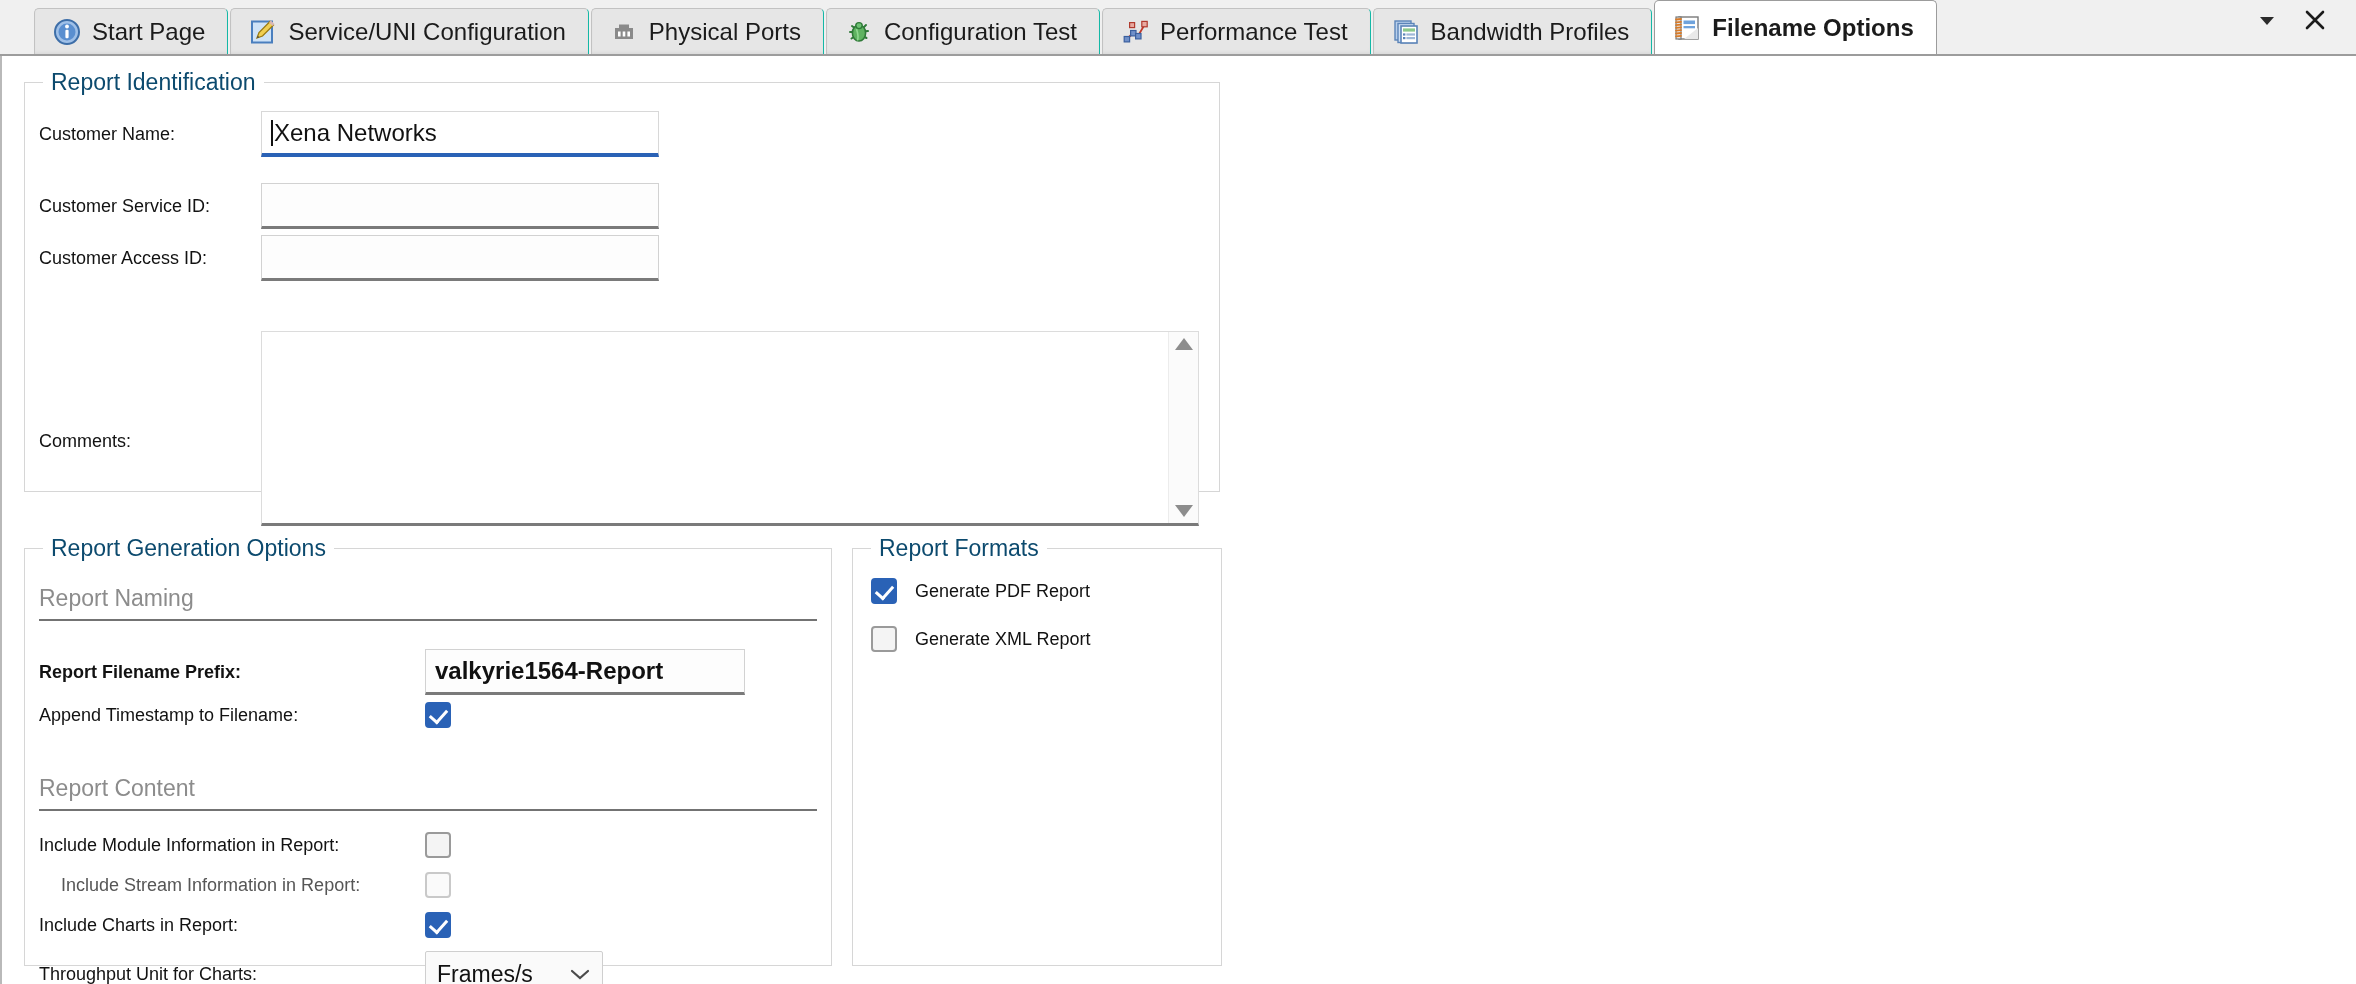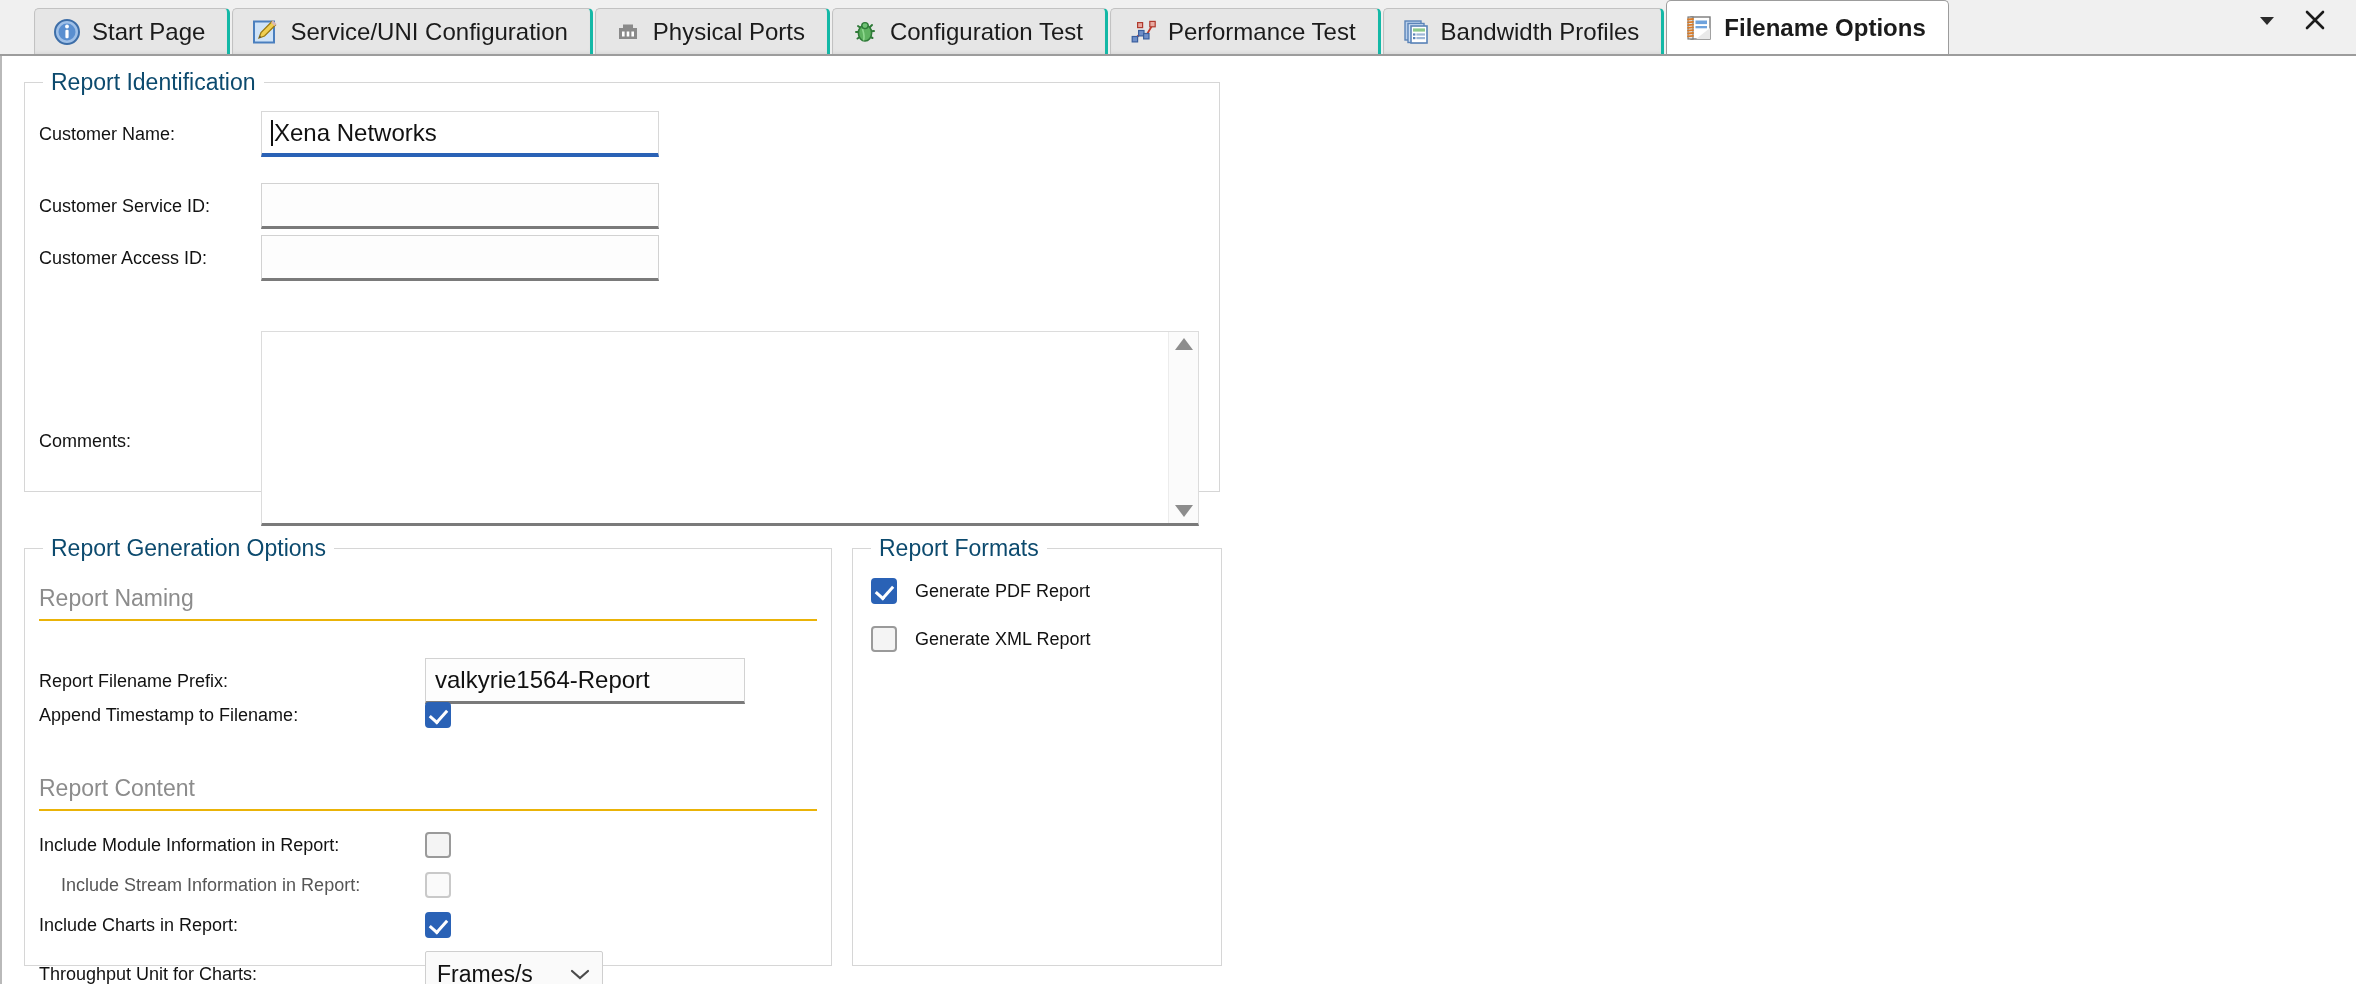--- a/index.html
+++ b/index.html
@@ -22,21 +22,21 @@
   }
   .tabstrip { display: flex; align-items: flex-end; height: 56px; padding-left: 34px; }
   .tab {
     position: relative;
     height: 46px;
     display: flex; align-items: center;
     gap: 11px;
     padding: 0 22px 0 18px;
     background: #e6e6e6;
     border-left: 1px solid #c2c2c2;
-    border-right: 3px solid #14b8a6;
+    border-right: 1px solid #14b8a6;
     border-top: 1px solid #c2c2c2;
     border-radius: 5px 5px 0 0;
     font-size: 24px;
     color: #1b1b1b;
     white-space: nowrap;
     margin-right: 2px;
     box-shadow: inset 0 -3px 5px -3px rgba(0,0,0,0.10);
   }
   .tab.active {
     background: #ffffff;
@@ -137,21 +137,21 @@
   .arr-up, .arr-dn { width: 0; height: 0; border-left: 9px solid transparent; border-right: 9px solid transparent; }
   .arr-up { border-bottom: 12px solid #8d8d8d; }
   .arr-dn { border-top: 12px solid #8d8d8d; }
 
   
   .subhead {
     position: absolute;
     font-size: 23px;
     color: #8c8c8c;
     padding-bottom: 7px;
-    border-bottom: 2px solid #eab308;
+    border-bottom: 2px solid #737373;
   }
 
   
   .sel {
     background: #fafafa;
     border: 1px solid #cfcfcf;
     display: flex; align-items: center; justify-content: space-between;
     padding: 0 11px;
     font-size: 23px; color: #111;
     border-radius: 2px;
@@ -308,21 +308,21 @@
         <div class="arr-dn"></div>
       </div>
     </div>
   </div>
 
   <div class="groupbox" id="gb-generation">
     <div class="gb-title">Report Generation Options</div>
 
     <div class="subhead" style="left:14px; top:36px; width:778px;">Report Naming</div>
 
-    <div class="row" style="left:14px; top:109px; width:778px; height:46px;">
+    <div class="row" style="left:14px; top:100px; width:778px; height:46px;font-weight:bold;">
       <div class="lbl" style="width:386px;">Report Filename Prefix:</div>
       <div class="txt" style="width:320px; height:46px;">
         <span>valkyrie1564-Report</span>
       </div>
     </div>
 
     <div class="row" style="left:14px; top:148px; width:778px; height:36px;">
       <div class="lbl" style="width:386px;">Append Timestamp to Filename:</div>
       <div class="cb on"></div>
     </div>

